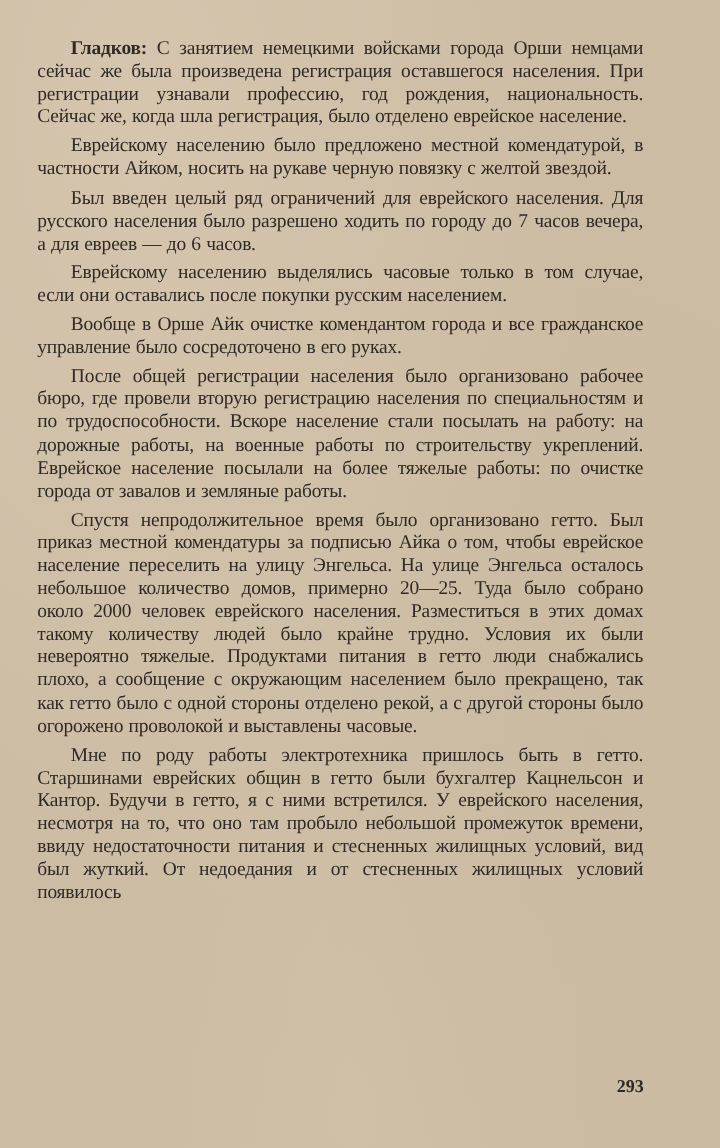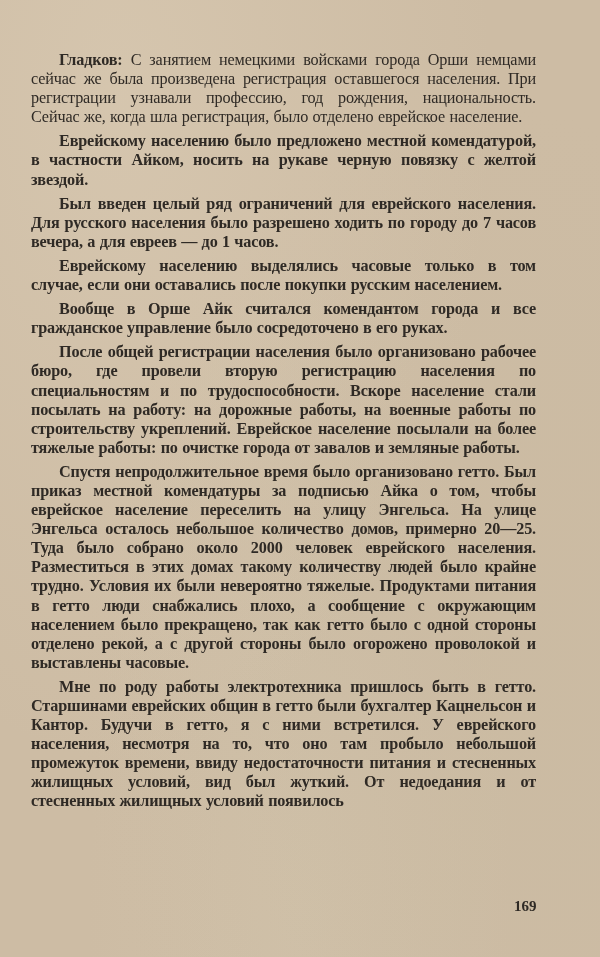--- a/index.html
+++ b/index.html
@@ -17,57 +17,55 @@
       overflow: hidden;
       position: relative;
       font-family: "Liberation Serif", "DejaVu Serif", serif;
       color: #2f2a25;
     }
     .page {
       position: absolute;
       left: 31px;
       top: 31px;
       width: 505px;
-      margin-top: 20px;
     }
     .para {
       margin: 0;
       font-size: 16.2px;
       line-height: 19.1px;
       text-align: justify;
       text-indent: 28px;
       letter-spacing: -0.15px;
       word-spacing: 0.5px;
       font-stretch: condensed;
       transform-origin: left top;
     }
     .para + .para {
       margin-top: 5px;
-      font-weight: bold;
     }
     .speaker {
       font-weight: bold;
     }
     .page-number {
       position: absolute;
       left: 514px;
       top: 898px;
       font-size: 15px;
       font-weight: bold;
       color: #2f2a25;
       font-family: "Liberation Serif", serif;
     }
   </style>
 </head>
 <body>
 
 <div class="page">
   <p class="para"><span class="speaker">Гладков:</span> <span>С занятием немецкими войсками города Орши немцами сейчас же была произведена регистрация оставшегося населения. При регистрации узнавали профессию, год рождения, национальность. Сейчас же, когда шла регистрация, было отделено еврейское население.</span></p>
   <p class="para">Еврейскому населению было предложено местной комендатурой, в частности Айком, носить на рукаве черную повязку с желтой звездой.</p>
-  <p class="para">Был введен целый ряд ограничений для еврейского населения. Для русского населения было разрешено ходить по городу до 7 часов вечера, а для евреев — до 1 часов.</p>
+  <p class="para">Был введен целый ряд ограничений для еврейского населения. Для русского населения было разрешено ходить по городу до 7 часов вечера, а для евреев — до 6 часов.</p>
   <p class="para">Еврейскому населению выделялись часовые только в том случае, если они оставались после покупки русским населением.</p>
-  <p class="para">Вообще в Орше Айк считался комендантом города и все гражданское управление было сосредоточено в его руках.</p>
+  <p class="para">Вообще в Орше Айк очистке комендантом города и все гражданское управление было сосредоточено в его руках.</p>
   <p class="para">После общей регистрации населения было организовано рабочее бюро, где провели вторую регистрацию населения по специальностям и по трудоспособности. Вскоре население стали посылать на работу: на дорожные работы, на военные работы по строительству укреплений. Еврейское население посылали на более тяжелые работы: по очистке города от завалов и земляные работы.</p>
   <p class="para">Спустя непродолжительное время было организовано гетто. Был приказ местной комендатуры за подписью Айка о том, чтобы еврейское население переселить на улицу Энгельса. На улице Энгельса осталось небольшое количество домов, примерно 20—25. Туда было собрано около 2000 человек еврейского населения. Разместиться в этих домах такому количеству людей было крайне трудно. Условия их были невероятно тяжелые. Продуктами питания в гетто люди снабжались плохо, а сообщение с окружающим населением было прекращено, так как гетто было с одной стороны отделено рекой, а с другой стороны было огорожено проволокой и выставлены часовые.</p>
   <p class="para">Мне по роду работы электротехника пришлось быть в гетто. Старшинами еврейских общин в гетто были бухгалтер Кацнельсон и Кантор. Будучи в гетто, я с ними встретился. У еврейского населения, несмотря на то, что оно там пробыло небольшой промежуток времени, ввиду недостаточности питания и стесненных жилищных условий, вид был жуткий. От недоедания и от стесненных жилищных условий появилось</p>
 </div>
 
-<div class="page-number">169</div>
+<div class="page-number">293</div>
 
 </body></html>

